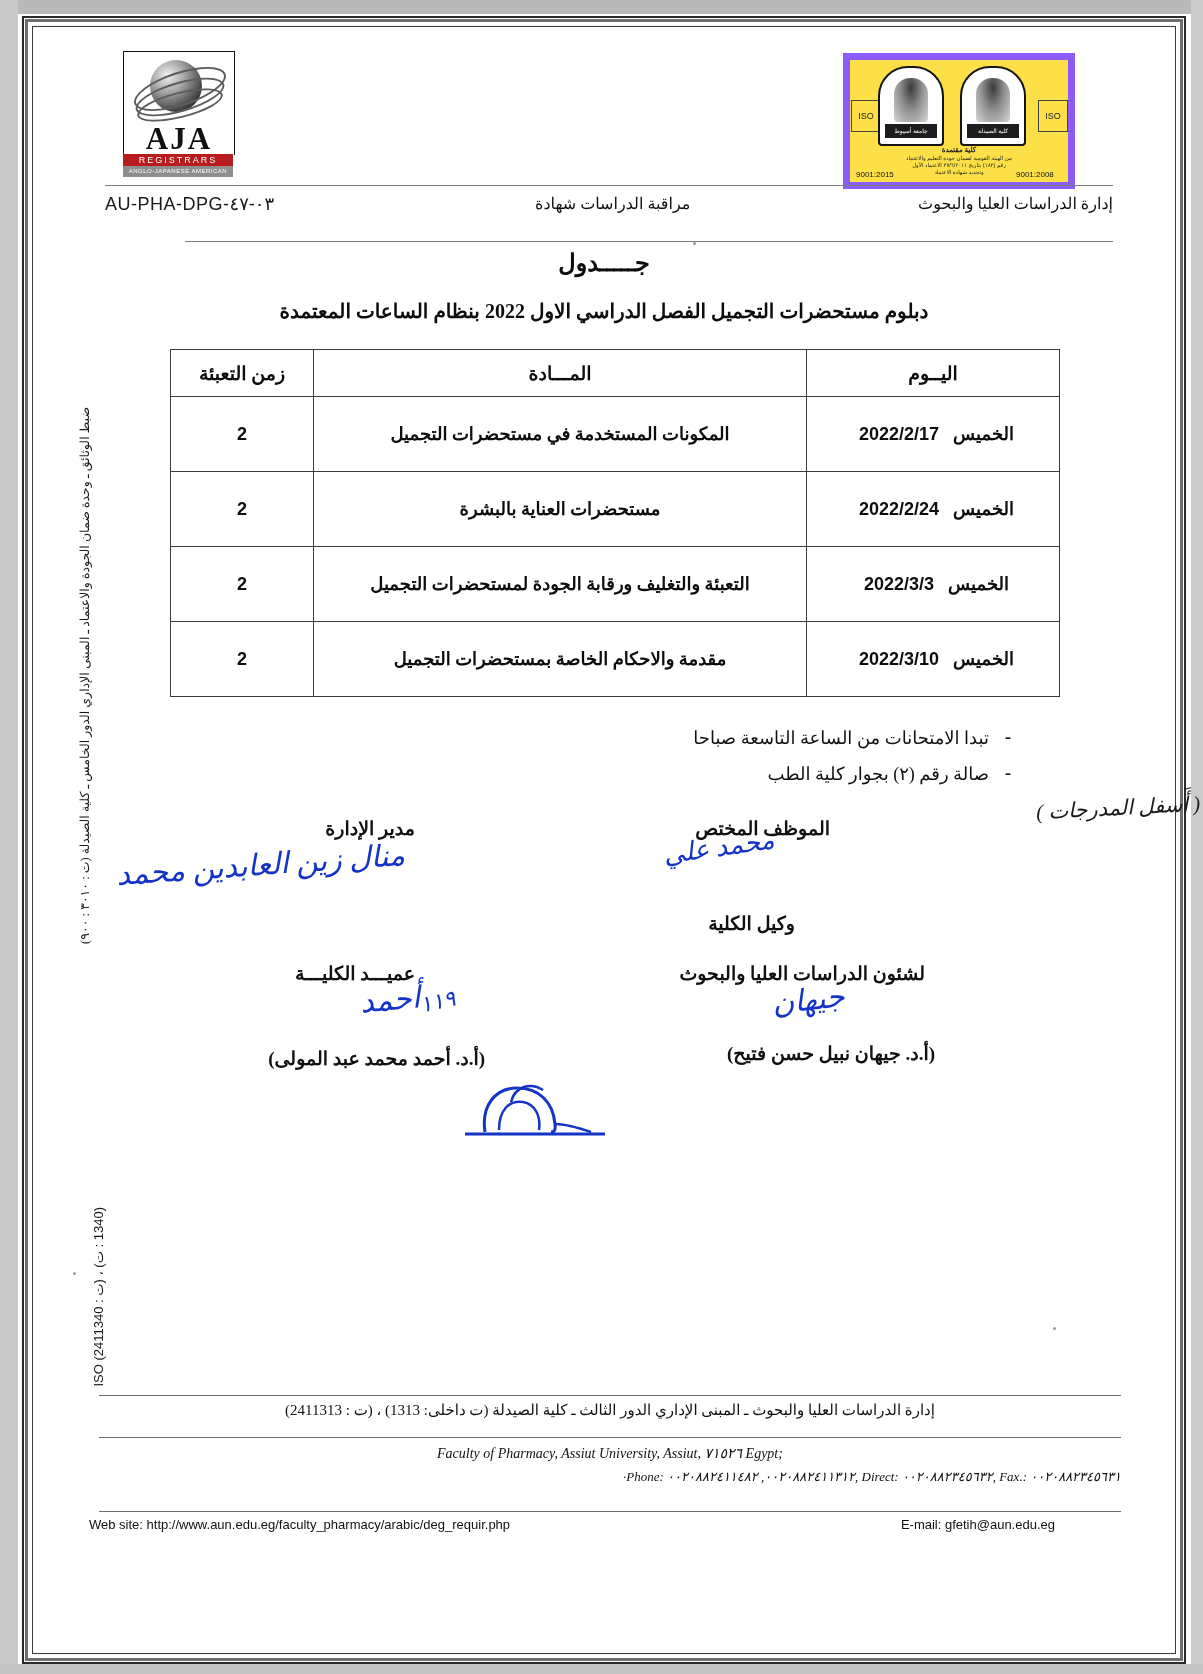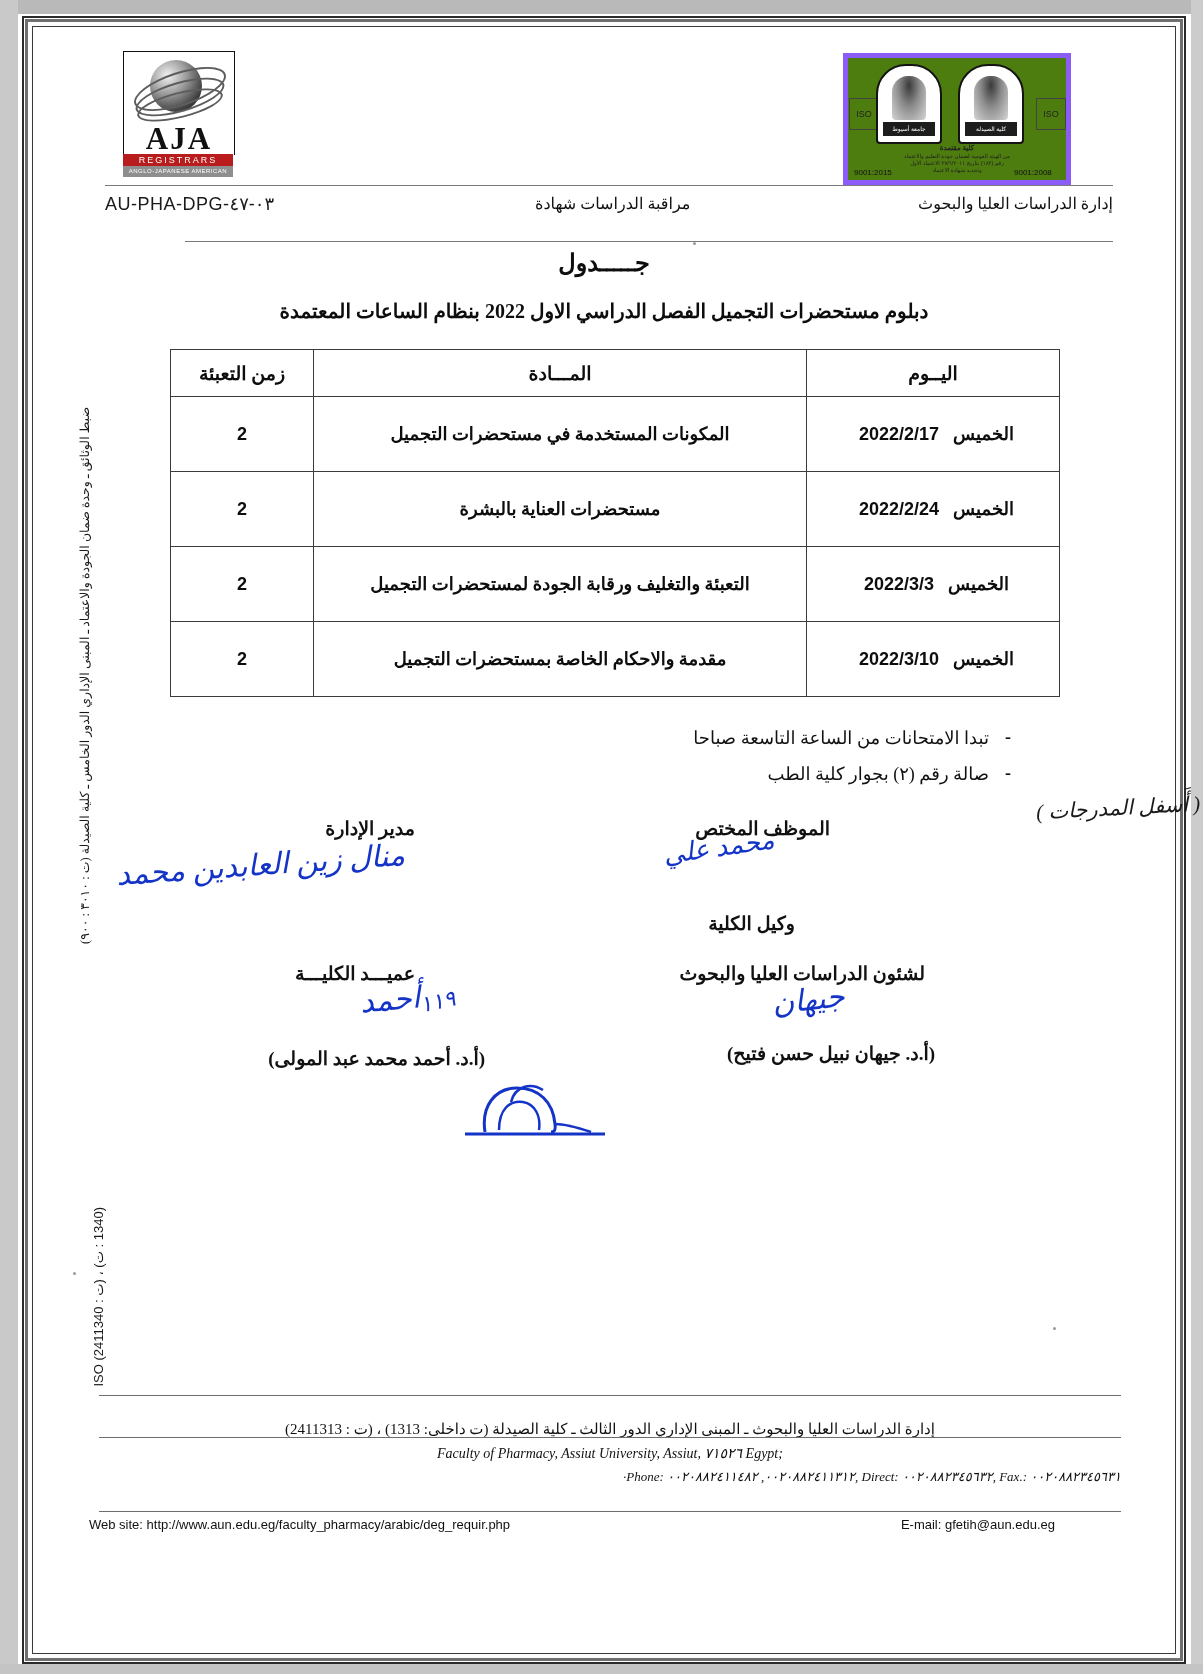--- a/index.html
+++ b/index.html
@@ -60,21 +60,21 @@
     text-align:center;line-height:12px;font-family:"Liberation Sans",sans-serif;
   }
   .aja-sub{
     position:absolute;left:6px;top:117px;width:110px;height:11px;
     background:#8e8e8e;color:#fff;font-size:6px;letter-spacing:0.5px;
     text-align:center;line-height:11px;font-family:"Liberation Sans",sans-serif;
   }
 
   .iso-stamp{
     position:absolute;left:810px;top:26px;width:218px;height:122px;
-    border:5px solid #8b5cf6;background:#4d7c0f;
+    border:7px solid #8b5cf6;background:#fde047;
   }
   .iso-seal{
     position:absolute;top:6px;width:62px;height:76px;
     border:2px solid #141414;border-radius:30px 30px 4px 4px;overflow:hidden;background:#fff;
   }
   .iso-seal.left{left:28px;}
   .iso-seal.right{left:110px;}
   .seal-fig{
     position:absolute;left:50%;top:10px;transform:translateX(-50%);
     width:34px;height:44px;
@@ -235,21 +235,21 @@
     font-family:"Liberation Sans",sans-serif;
   }
 
   
   .foot-rule{position:absolute;height:1px;background:#6e6e6e;}
   .fr1{left:66px;top:1368px;width:1022px;}
   .fr2{left:66px;top:1410px;width:1022px;}
   .fr3{left:66px;top:1484px;width:1022px;}
   .foot-ar{
     position:absolute;left:66px;top:1374px;width:1022px;
-    text-align:center;font-size:15px;color:#111;direction:rtl;margin-top:19px;
+    text-align:center;font-size:15px;color:#111;direction:rtl;
   }
   .foot-en1{
     position:absolute;left:66px;top:1418px;width:1022px;text-align:center;
     font-size:14px;color:#111;font-family:"Liberation Serif",serif;font-style:italic;
   }
   .foot-en2{
     position:absolute;left:66px;top:1442px;width:1022px;text-align:right;
     font-size:13px;color:#111;font-family:"Liberation Serif",serif;font-style:italic;
   }
   .foot-web{

